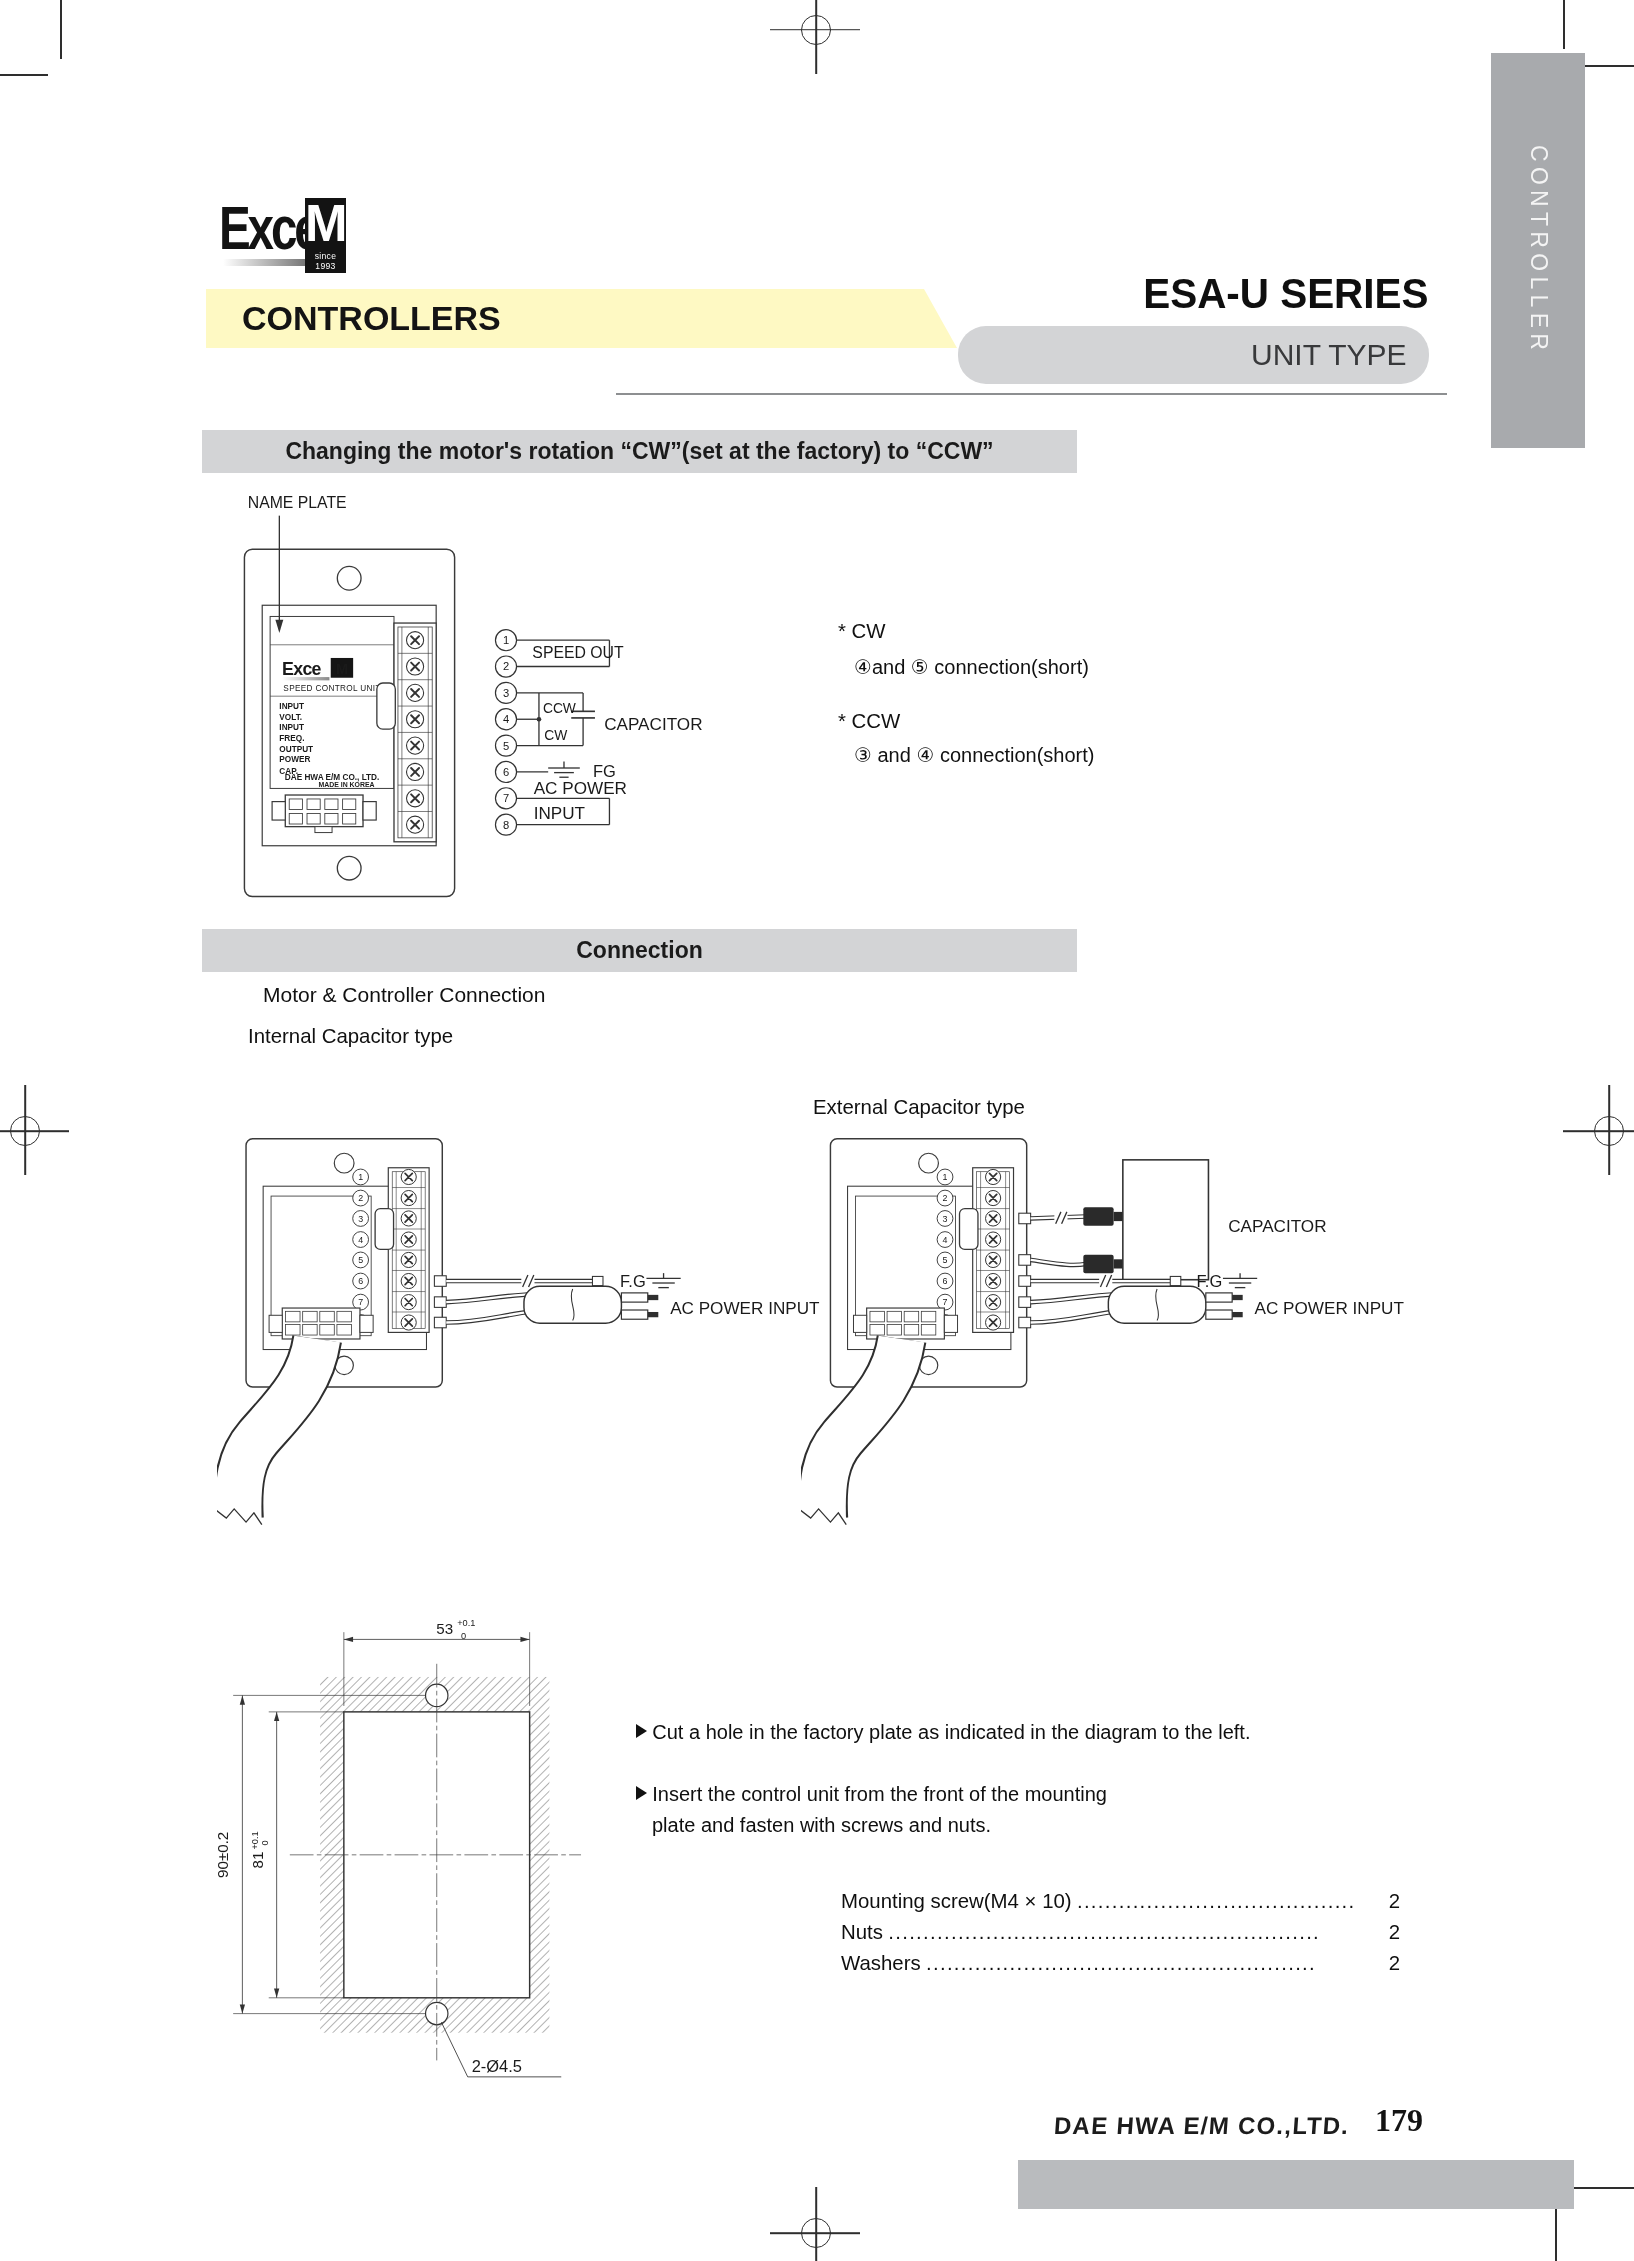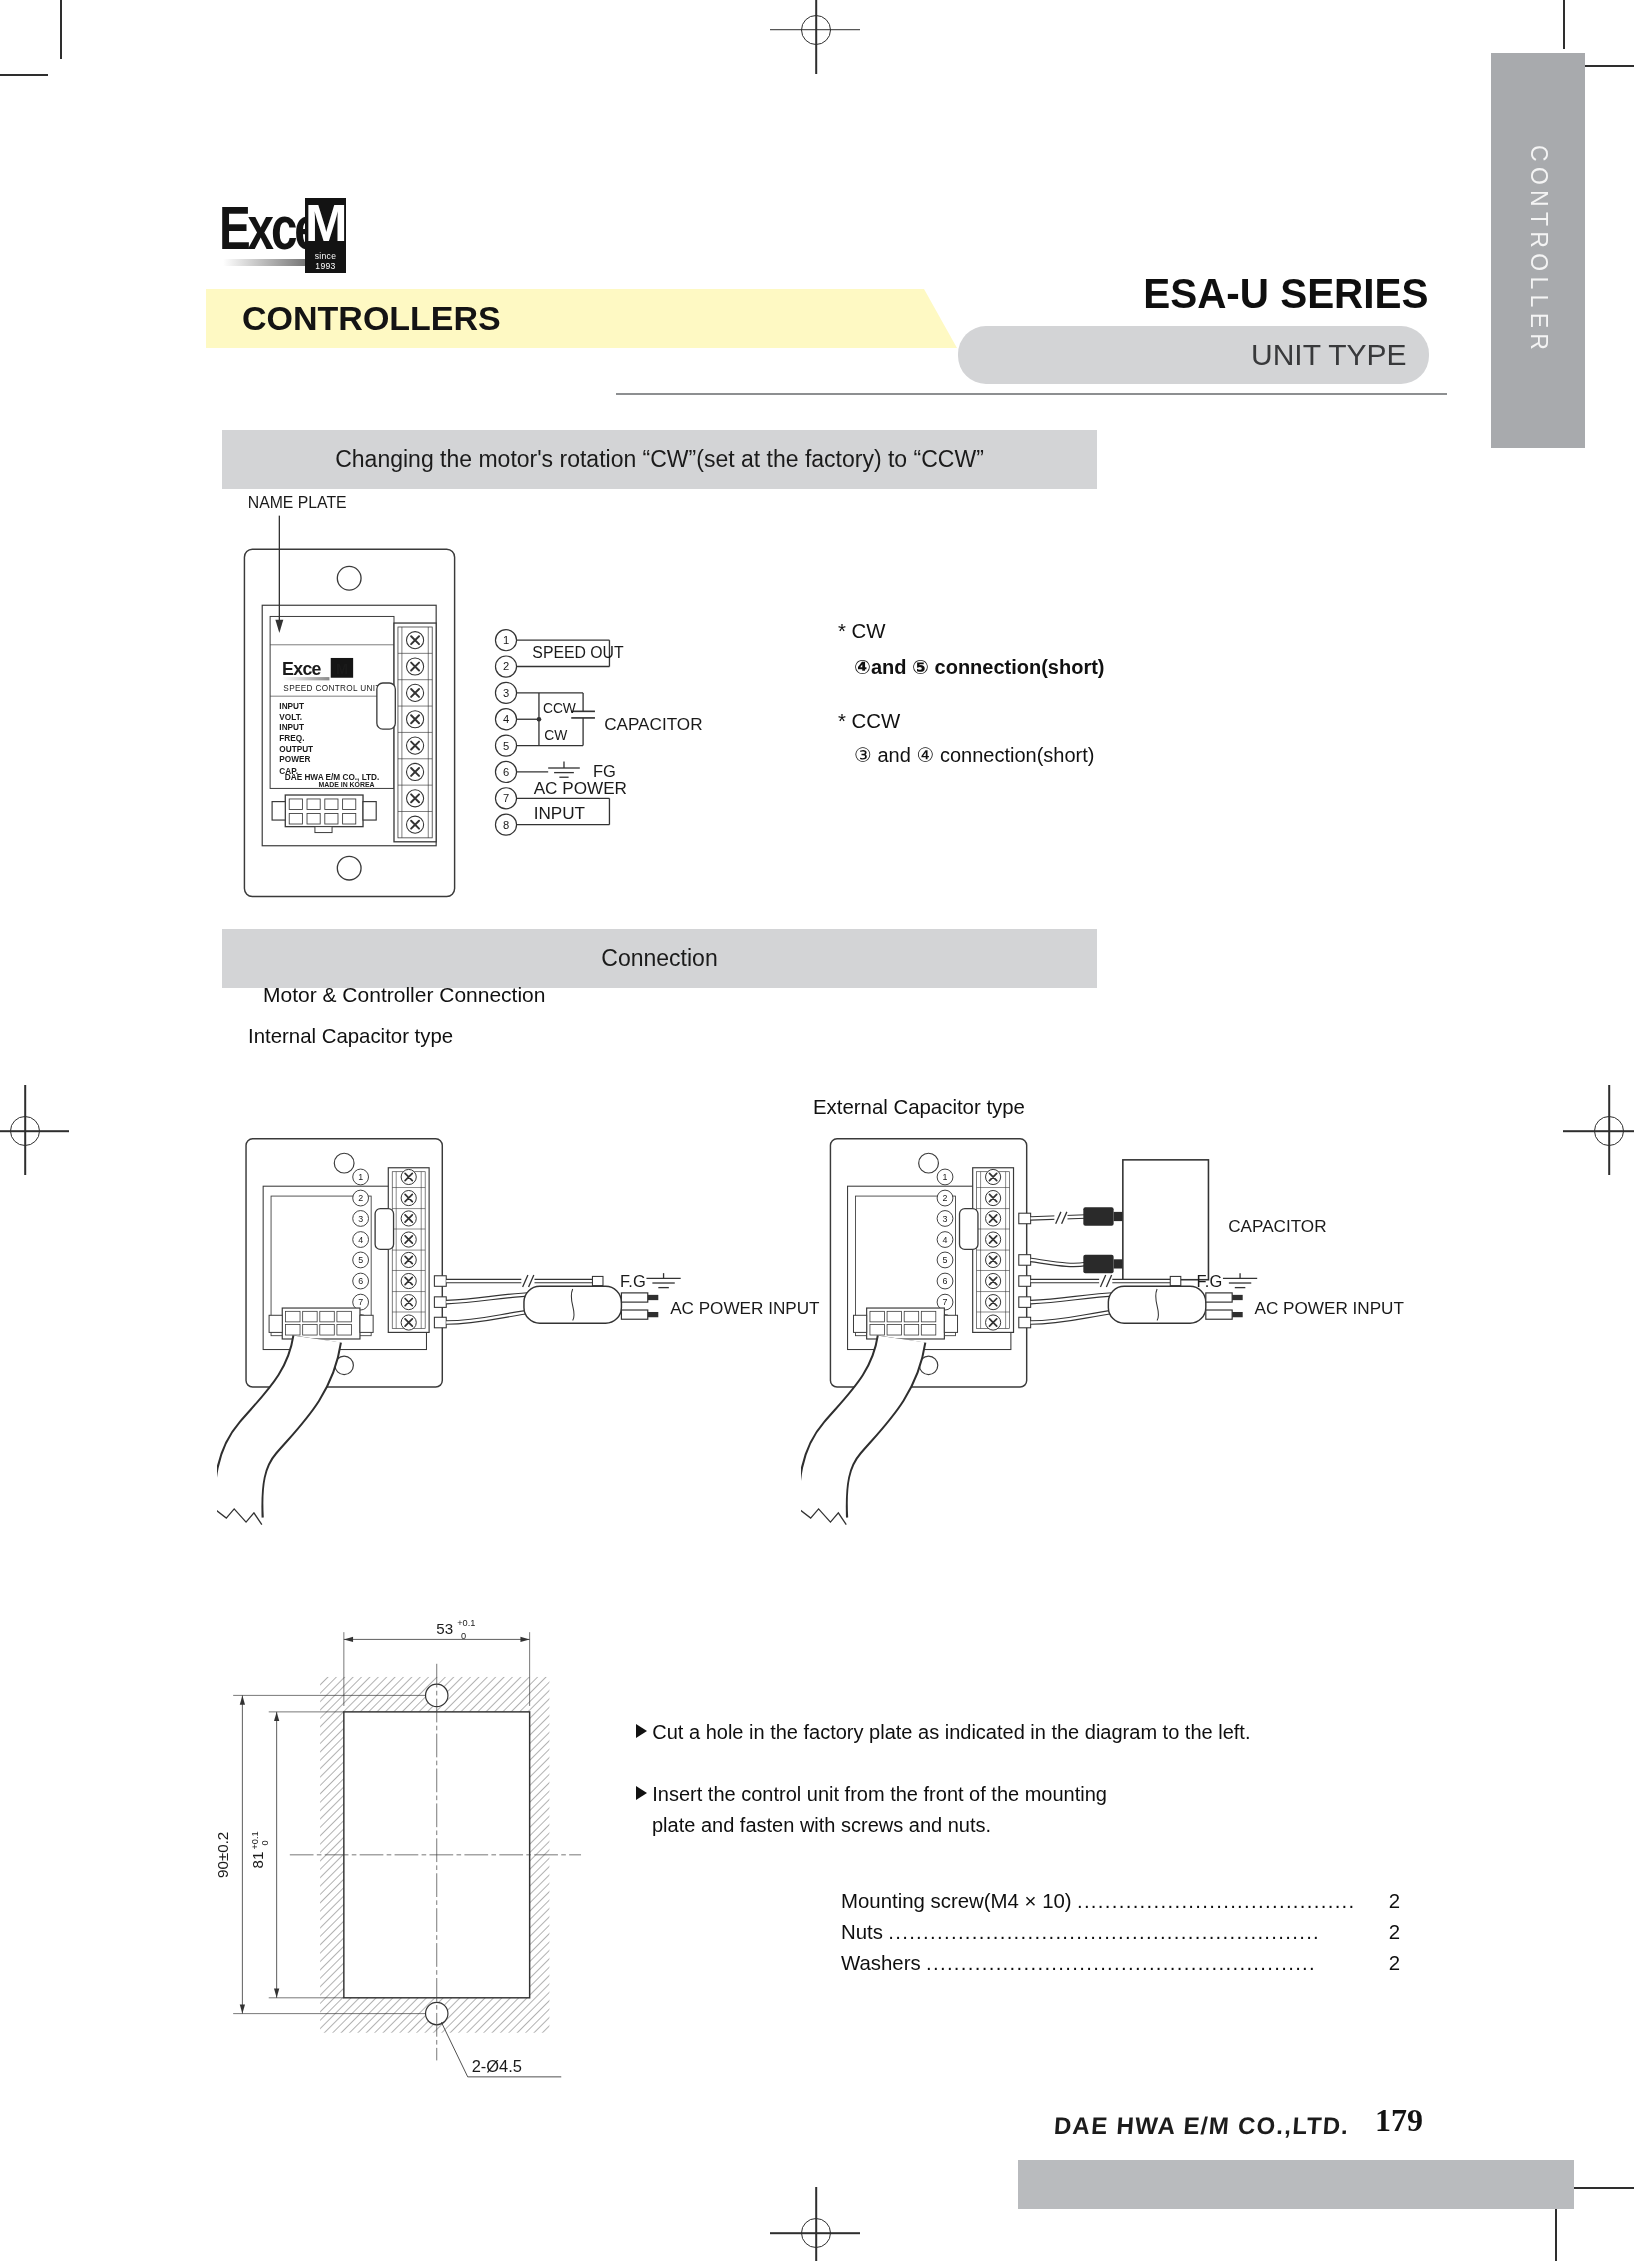--- a/index.html
+++ b/index.html
@@ -25,23 +25,23 @@
               font-size:34px;font-weight:700;color:#141414;line-height:59px;padding-left:36px;box-sizing:border-box;}
   #series-title{position:absolute;right:206px;top:269px;font-size:43px;font-weight:800;letter-spacing:0px;
                 transform:scaleX(0.94);transform-origin:right;color:#0f0f0f;white-space:nowrap;}
   #unit-bar{position:absolute;left:958px;top:326px;width:471px;height:58px;background:#d3d4d6;
             font-size:30px;color:#38393b;line-height:58px;text-align:right;padding-right:22.4px;box-sizing:border-box;border-radius:28px;}
   #head-rule{position:absolute;left:616px;top:393px;width:831px;height:1.6px;background:#8d8f91;}
   #side-tab{position:absolute;left:1491px;top:53px;width:94px;height:395px;background:#a8aaad;
             display:flex;align-items:center;justify-content:center;}
   #side-tab span{writing-mode:vertical-rl;font-size:23px;letter-spacing:5.3px;color:#f4f4f4;}
   
-  .secbar{position:absolute;left:202px;width:875px;height:59px;background:#d3d4d6;
+  .secbar{position:absolute;left:202px;width:875px;height:43px;background:#d3d4d6;
           display:flex;align-items:center;justify-content:center;
-          font-size:23px;font-weight:400;color:#1b1b1b;margin-left:20px;}
+          font-size:23px;font-weight:700;color:#1b1b1b;}
   
   .note-head{position:absolute;font-size:20.4px;color:#111;white-space:nowrap;}
   .note-body{position:absolute;font-size:20px;color:#111;white-space:nowrap;}
   .h-sub{position:absolute;font-size:21px;color:#111;white-space:nowrap;}
   .h-type{position:absolute;font-size:20.4px;color:#111;white-space:nowrap;}
   .bullet{position:absolute;display:flex;align-items:flex-start;font-size:20px;color:#0f0f0f;white-space:nowrap;}
   .tri{width:0;height:0;border-left:11.2px solid #111;border-top:7.2px solid transparent;
        border-bottom:7.2px solid transparent;margin:3.3px 5.3px 0 0;flex:none;}
   #parts{position:absolute;left:841px;top:1890px;width:559px;}
   .part-row{display:flex;align-items:baseline;height:31px;font-size:20.4px;color:#0f0f0f;}
@@ -213,21 +213,21 @@
     <text x="468" y="250" font-size="24">SPEED OUT</text>
     <text x="484" y="334" font-size="21">CCW</text>
     <text x="486" y="374" font-size="21">CW</text>
     <text x="577" y="360" font-size="26">CAPACITOR</text>
     <text x="560" y="431" font-size="25">FG</text>
     <text x="470" y="456" font-size="26">AC POWER</text>
     <text x="470" y="494" font-size="26">INPUT</text>
   </svg>
 
   <div class="note-head" style="left:838px;top:620px;">* CW</div>
-  <div class="note-body" style="left:854px;top:655px;font-weight:bold;">④and ⑤ connection(short)</div>
+  <div class="note-body" style="left:854px;top:655px;">④and ⑤ connection(short)</div>
   <div class="note-head" style="left:838px;top:710px;">* CCW</div>
   <div class="note-body" style="left:854px;top:743px;">③ and ④ connection(short)</div>
 
   <div class="secbar" style="top:929px;">Connection</div>
   <div class="h-sub" style="left:225px;top:983px;margin-left:38px;">Motor &amp; Controller Connection</div>
   <div class="h-type" style="left:248px;top:1025px;">Internal Capacitor type</div>
   <div class="h-type" style="left:813px;top:1096px;">External Capacitor type</div>
 
   <svg class="abs" style="left:217px;top:1094px;" width="606" height="461" viewBox="0 0 920 700">
     <defs>

